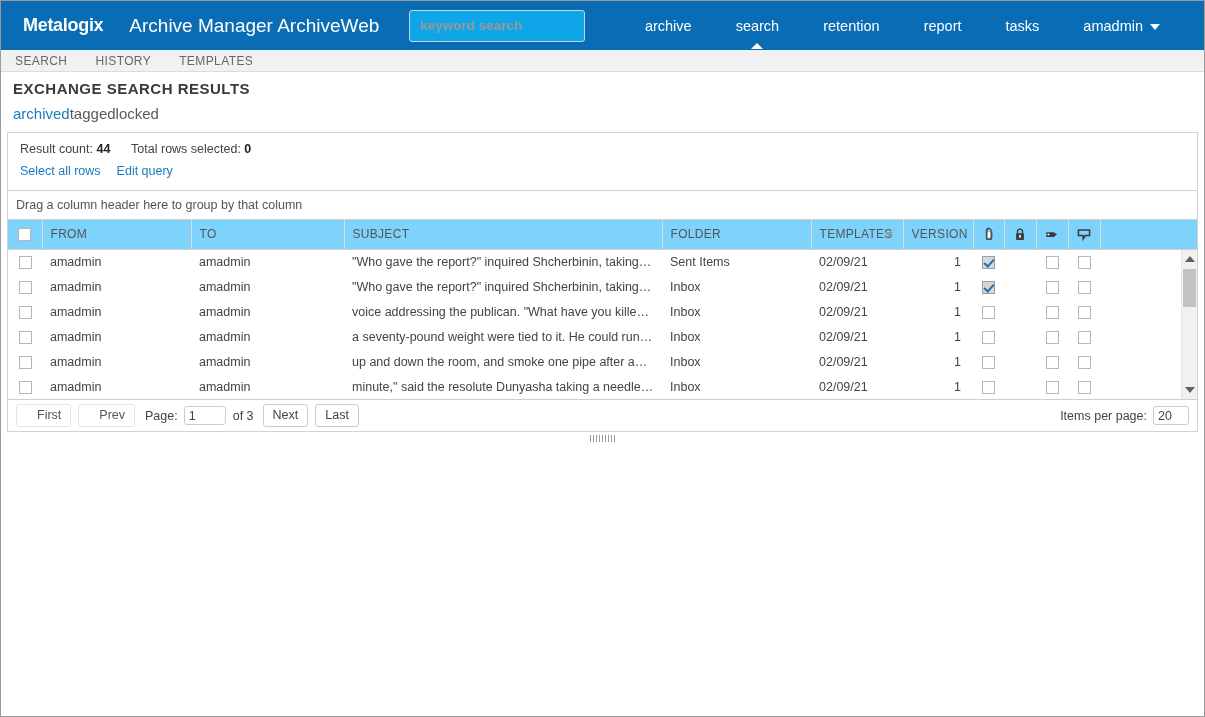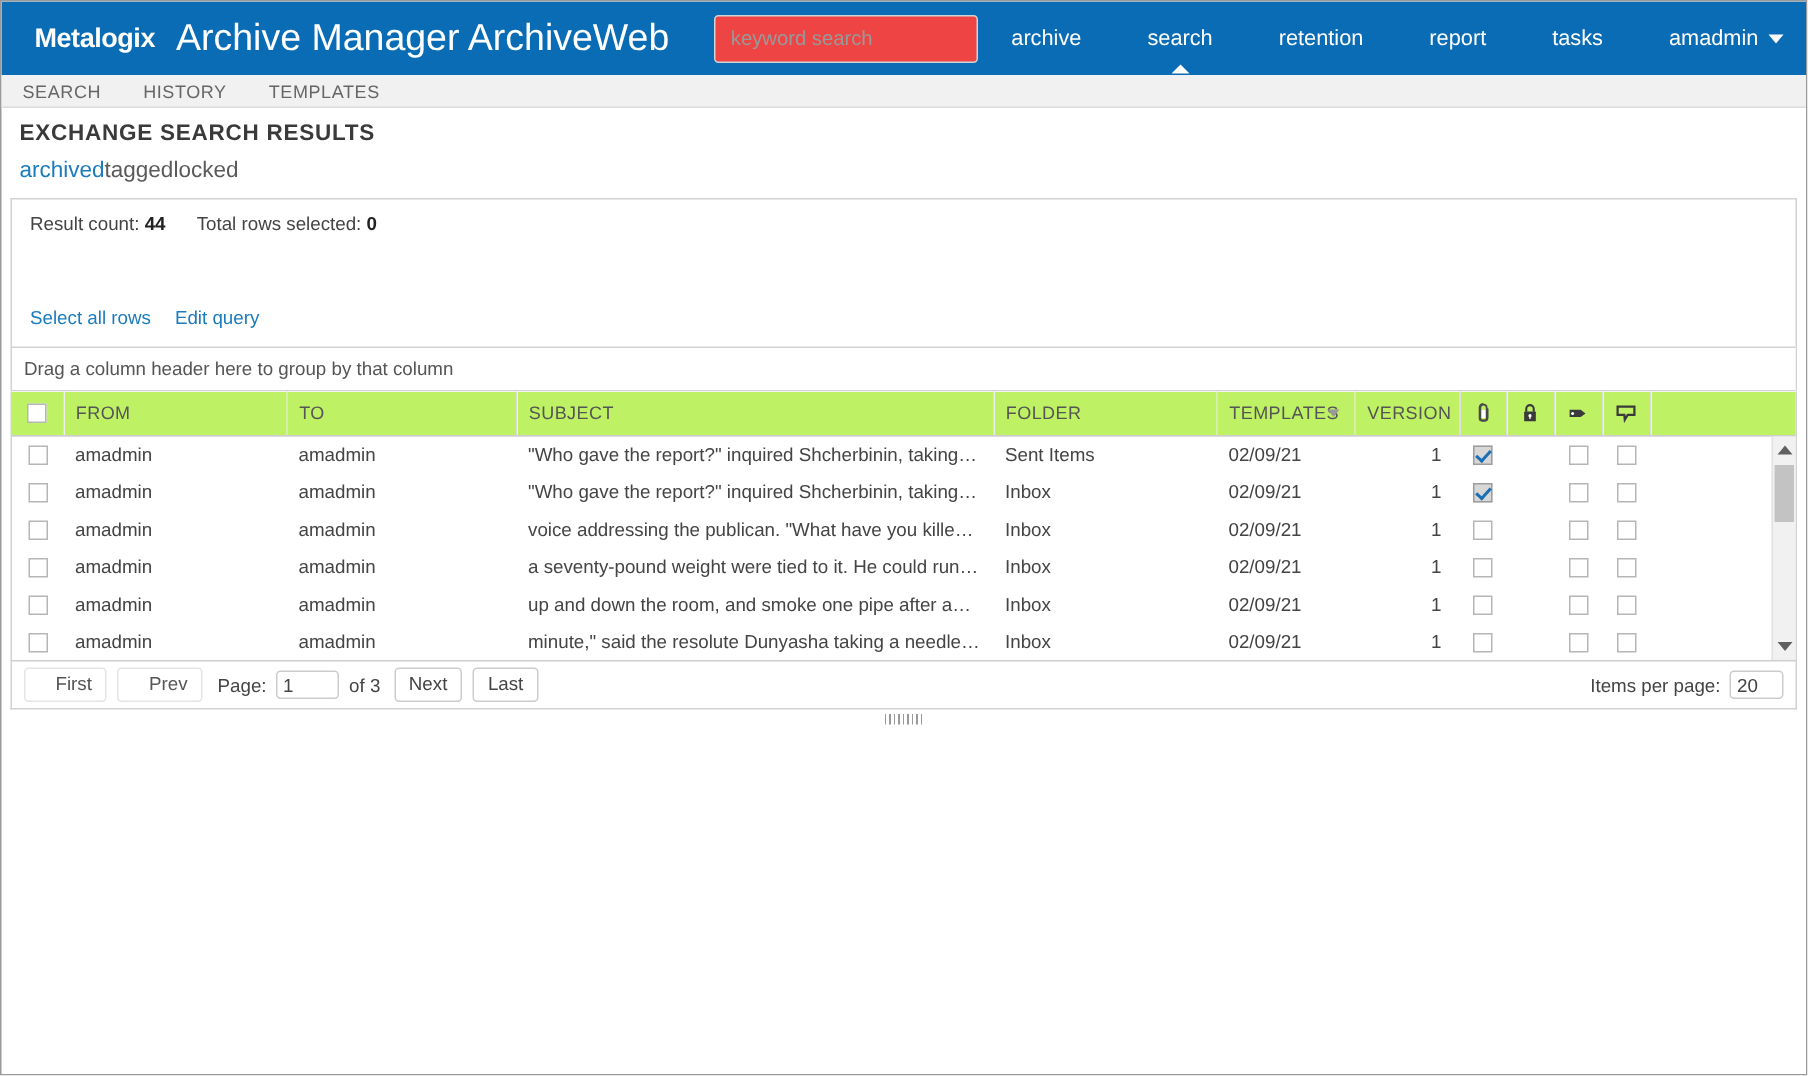--- a/index.html
+++ b/index.html
@@ -33,41 +33,42 @@
     box-sizing: border-box;
   }
   .brand {
     font-size: 18px;
     font-weight: bold;
     color: #ffffff;
     letter-spacing: -0.3px;
     white-space: nowrap;
   }
   .app-title {
-    font-size: 25px;
+    font-size: 19px;
     color: #ffffff;
-    margin-left: 14px;
+    margin-left: 26px;
     font-weight: normal;
     white-space: nowrap;
   }
   .search-wrap {
     margin-left: 30px;
   }
   .search-input {
     width: 176px;
     height: 32px;
     box-sizing: border-box;
     border: 1px solid #cfd4d8;
     border-radius: 3px;
-    background: #ef4444;
+    background: #0ea5e9;
     padding: 0 10px;
     font-family: "Liberation Sans", sans-serif;
     font-size: 13.5px;
     color: #333333;
     outline: none;
+    font-weight: bold;
   }
   .search-input::placeholder { color: #999999; }
 
   .topnav {
     margin-left: auto;
     display: flex;
     align-items: center;
     gap: 0;
     padding-right: 8px;
   }
@@ -156,21 +157,20 @@
   .result-count-row .gap { display: inline-block; width: 14px; }
   .result-actions {
     padding: 0 0 12px 12px;
     display: flex;
     gap: 16px;
   }
   .link-action {
     font-size: 12.5px;
     color: #1a7bbd;
     cursor: pointer;
-    margin-top: 41px;
   }
 
   .group-bar {
     border-top: 1px solid #d2d2d2;
     border-bottom: 1px solid #d2d2d2;
     background: #ffffff;
     padding: 7px 0 7px 8px;
     font-size: 12.5px;
     color: #555555;
   }
@@ -182,21 +182,21 @@
     border-right: 1px solid #d2d2d2;
     background: #ffffff;
     position: relative;
   }
   table.grid {
     border-collapse: collapse;
     width: 100%;
     table-layout: fixed;
   }
   table.grid th {
-    background: #bef264;
+    background: #7dd3fc;
     border-right: 1px solid #dddddd;
     border-bottom: 1px solid #cfcfcf;
     font-weight: normal;
     font-size: 12px;
     color: #555555;
     text-align: left;
     letter-spacing: 0.3px;
     height: 29px;
     padding: 0 8px;
     box-sizing: border-box;

